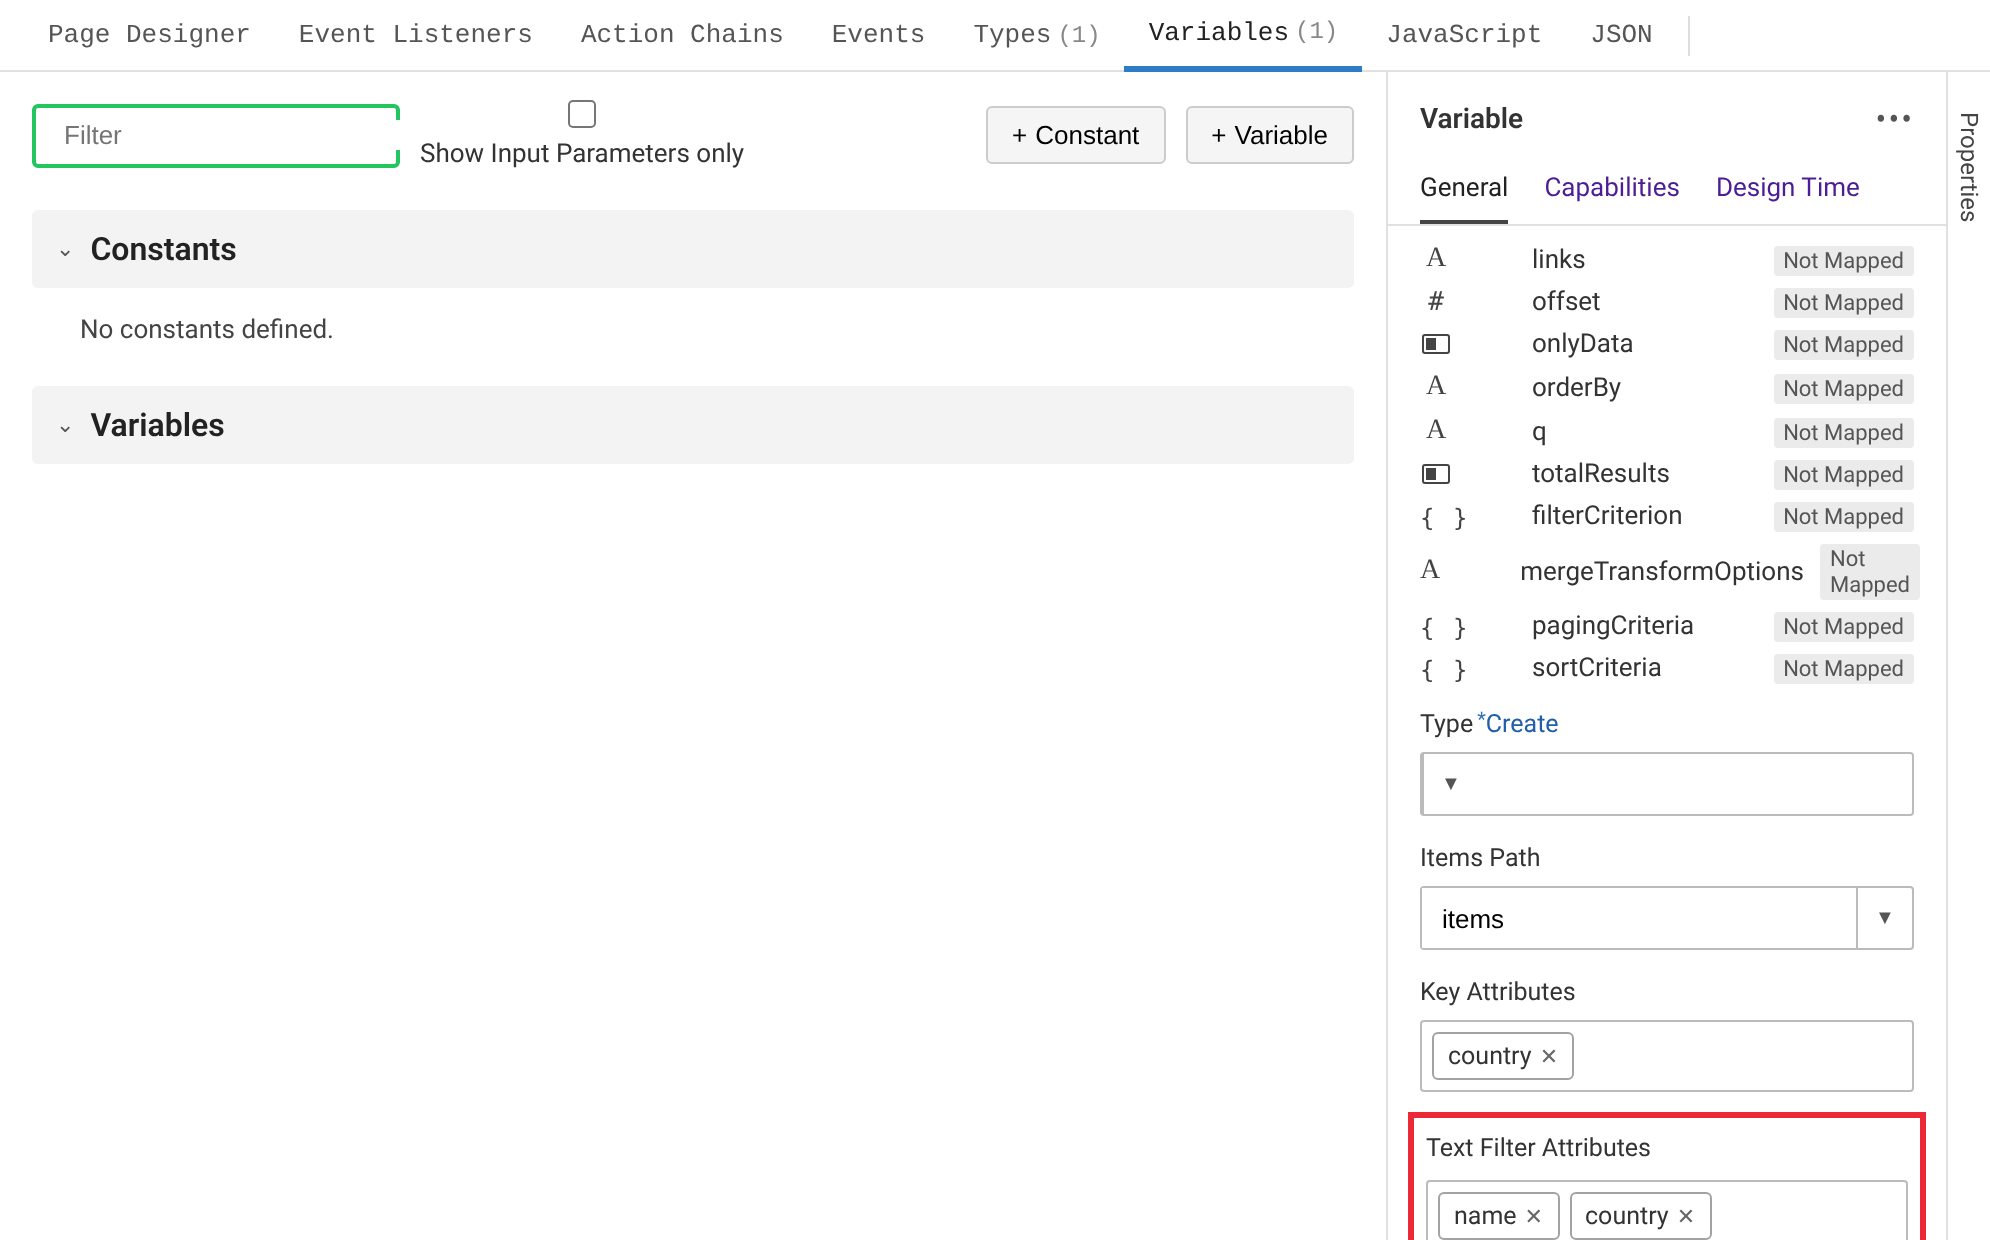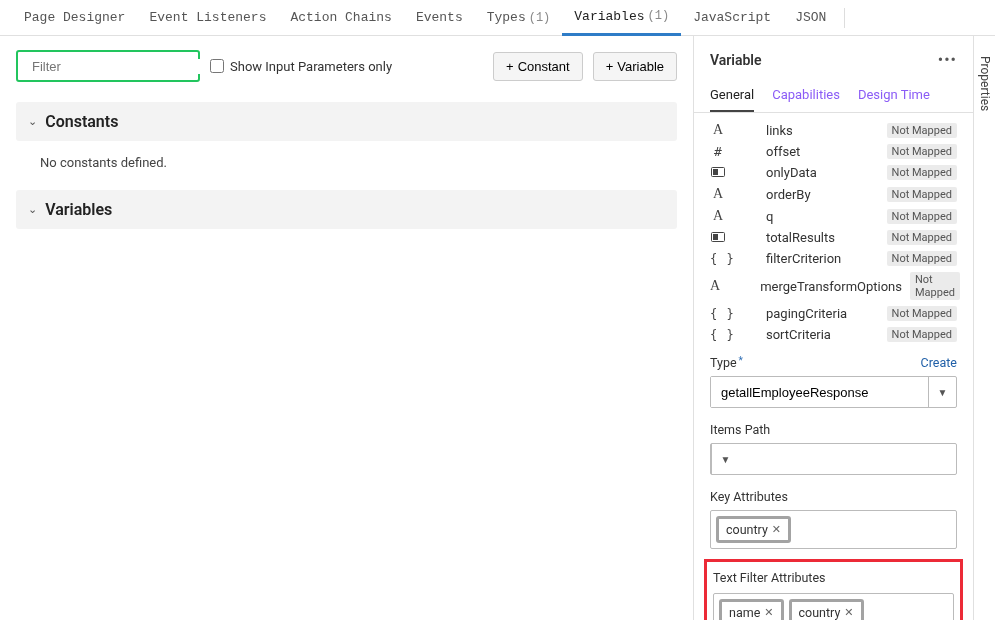--- a/index.html
+++ b/index.html
@@ -13,59 +13,59 @@
   
   .main { display: flex; height: calc(100% - 36px); }
   .left { flex: 1; padding: 14px 16px; }
   .right { width: 280px; border-left: 1px solid #e0e0e0; display: flex; flex-direction: column; }
   .sidetab { width: 22px; border-left: 1px solid #e0e0e0; display: flex; align-items: flex-start; justify-content: center; padding-top: 20px; }
   .sidetab-label { writing-mode: vertical-rl; font-size: 12px; color: #444; }
   
   .toolbar { display: flex; align-items: center; gap: 10px; margin-bottom: 20px; }
   .filter-input { display: flex; align-items: center; border: 2px solid #22c55e; border-radius: 3px; height: 32px; padding: 0 8px; width: 184px; }
   .filter-input input { border: none; outline: none; flex: 1; font-size: 13px; margin-left: 6px; }
-  .checkbox-wrap { display: flex; align-items: center; gap: 6px; color: #333; }
+  .checkbox-wrap { display: flex; align-items: center; gap: 6px; color: #333; flex-direction: column; }
   .checkbox-wrap input { width: 14px; height: 14px; }
   .spacer { flex: 1; }
   .btn { display: flex; align-items: center; gap: 4px; border: 1px solid #ccc; background: #f5f5f5; padding: 6px 12px; border-radius: 3px; cursor: pointer; font-size: 13px; }
   
   .section-header { display: flex; align-items: center; gap: 8px; background: #f3f3f3; padding: 10px 12px; border-radius: 3px; margin-bottom: 8px; }
   .section-header h3 { font-size: 16px; font-weight: 600; color: #222; }
   .chevron { font-size: 11px; color: #555; }
   .section-body { padding: 6px 24px 20px; color: #444; }
   
   .var-item { display: flex; align-items: center; gap: 10px; padding: 10px 14px; background: #e9f2f8; border-radius: 3px; }
   .var-type-badge { font-size: 8px; font-weight: 600; color: #666; border: 1px solid #aaa; padding: 0px 2px; border-radius: 2px; letter-spacing: 0.3px; }
   
   .panel-header { display: flex; align-items: center; justify-content: space-between; padding: 14px 16px 10px; }
   .panel-header h4 { font-size: 14px; font-weight: 600; }
   .more-icon { font-size: 16px; color: #555; cursor: pointer; letter-spacing: 1px; }
   
   .subtabs { display: flex; border-bottom: 1px solid #e0e0e0; padding: 0 16px; gap: 18px; }
-  .subtab { padding: 8px 0; font-size: 13px; color: #8b5cf6; cursor: pointer; }
+  .subtab { padding: 8px 0; font-size: 13px; color: #4c1d95; cursor: pointer; }
   .subtab.active { border-bottom: 2px solid #444; color: #222; font-weight: 400; }
   
   .props-scroll { flex: 1; overflow-y: auto; padding: 6px 0 20px; }
   
   .prop-row { display: flex; align-items: center; padding: 3px 16px; gap: 8px; }
   .prop-icon { width: 16px; text-align: center; font-size: 12px; color: #444; font-family: monospace; }
   .prop-name { flex: 1; font-size: 13px; color: #333; margin-left: 32px; }
   .badge-nm { background: #ebebeb; color: #555; font-size: 11px; padding: 1px 5px; border-radius: 2px; }
   
   .form-group { padding: 10px 16px 4px; }
-  .form-label { font-size: 12.5px; color: #333; margin-bottom: 6px; display: flex; justify-content: space-between; align-items: center; }
+  .form-label { font-size: 12.5px; color: #333; margin-bottom: 6px; display: flex; justify-content: flex-start; align-items: center; }
   .form-label .req { color: #316fb5; font-size: 10px; vertical-align: top; margin-left: 2px; }
   .form-link { color: #2160a8; font-size: 12.5px; cursor: pointer; }
   .select-wrap { display: flex; border: 1px solid #bbb; border-radius: 2px; height: 32px; }
   .select-wrap input { border: none; outline: none; flex: 1; padding: 0 10px; font-size: 13px; }
   .select-arrow { width: 28px; border-left: 1px solid #bbb; display: flex; align-items: center; justify-content: center; font-size: 10px; color: #555; cursor: pointer; }
   .help-link { color: #2160a8; font-size: 12.5px; margin-top: 6px; cursor: pointer; }
   
   .chip-input { border: 1px solid #bbb; border-radius: 2px; min-height: 36px; display: flex; flex-wrap: wrap; gap: 5px; padding: 5px; }
-  .chip { border: 3px solid #a3a3a3; border-radius: 3px; padding: 3px 7px; font-size: 12.5px; display: flex; align-items: center; gap: 4px; background: #fff; }
+  .chip { border: 1px solid #a3a3a3; border-radius: 3px; padding: 3px 7px; font-size: 12.5px; display: flex; align-items: center; gap: 4px; background: #fff; }
   .chip-x { font-size: 11px; color: #666; cursor: pointer; }
   
   .highlight-box { border: 3px solid #ec2a37; margin: 6px 10px 6px 10px; padding: 8px 6px; }
   .highlight-box .form-group { padding: 0 0; }
   .highlight-box .form-label { margin-bottom: 8px;}
   
   svg.icon { width: 14px; height: 14px; }
 </style>
 </head>
 <body>
@@ -210,30 +210,30 @@
             <span class="badge-nm">Not Mapped</span>
           </div>
         </div>
 
       <div class="form-group">
         <div class="form-label">
           <span><span>Type</span><span class="req">*</span></span>
           <span class="form-link">Create</span>
         </div>
         <div class="select-wrap">
-          <input type="text" value="getallEmployeeResponse" style="">
           <div class="select-arrow">▼</div>
         </div>
       </div>
 
       <div class="form-group">
         <div class="form-label">
             <span>Items Path</span>
           </div>
         <div class="select-wrap">
+          <input type="text" value="items" style="">
           <div class="select-arrow">▼</div>
         </div>
       </div>
 
       <div class="form-group">
         <div class="form-label">
             <span>Key Attributes</span>
           </div>
         <div class="chip-input" id="key-attrs-chips">
             <span class="chip">

